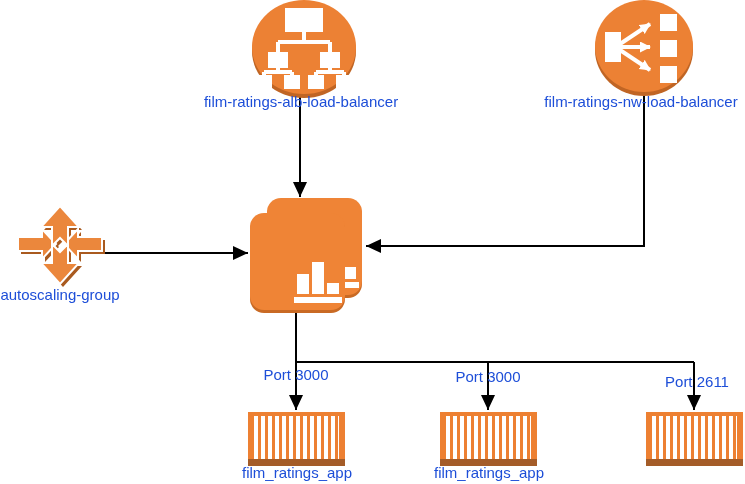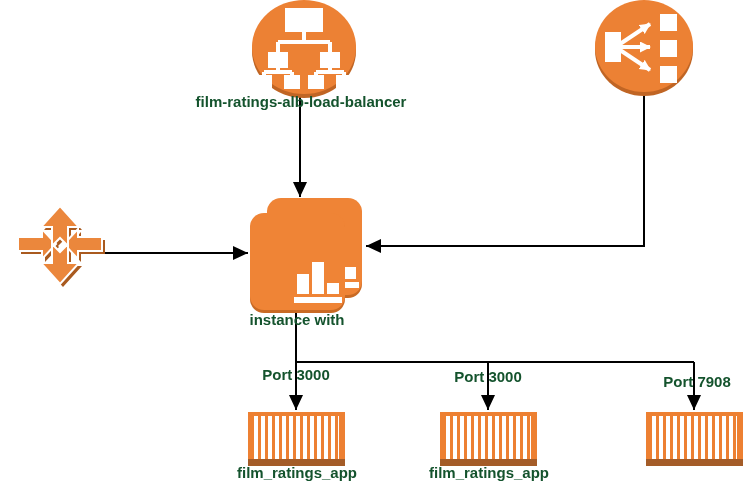--- a/index.html
+++ b/index.html
@@ -3,22 +3,22 @@
 <meta charset="utf-8">
 <style>
   html,body{margin:0;padding:0;background:#ffffff;}
   .canvas{
     position:relative;width:745px;height:484px;background:#ffffff;
     font-family:"Liberation Sans", sans-serif;overflow:hidden;
   }
   svg.layer{position:absolute;left:0;top:0;}
   .lbl{
     position:absolute;transform:translateX(-50%);
-    font-size:15px;line-height:18px;color:#14532d;
-    text-align:center;white-space:nowrap;font-weight:bold;
+    font-size:15px;line-height:18px;color:#1d4ed8;
+    text-align:center;white-space:nowrap;
   }
   .container-box{position:absolute;width:97px;height:54px;background:#ED8032;}
   .container-stripes{
     position:absolute;left:6px;right:6px;top:4px;bottom:7px;
     background:repeating-linear-gradient(to right,#ffffff 0px,#ffffff 4px,#ED8032 4px,#ED8032 7px);
   }
   .container-band{position:absolute;left:0;right:0;bottom:0;height:7px;background:#A45C28;}
 </style>
 </head>
 <body>
@@ -122,32 +122,33 @@
     <div class="container-stripes"></div>
     <div class="container-band"></div>
   </div>
   <div class="container-box" style="left:646px;top:412px;">
     <div class="container-stripes"></div>
     <div class="container-band"></div>
   </div>
 
   <div class="lbl" style="left:301px;top:93px;">film-ratings-alb-load-balancer</div>
 
+  <div class="lbl" style="left:641px;top:93px;">film-ratings-nw-load-balancer</div>
 
   <div class="lbl" style="left:60px;top:286px;">
+    <div>autoscaling-group</div>
   </div>
 
   <div class="lbl" style="left:297px;top:311px;">
-    <div>instance with</div>
   </div>
 
   <div class="lbl" style="left:296px;top:366px;">Port 3000</div>
 
   <div class="lbl" style="left:488px;top:368px;">Port 3000</div>
 
-  <div class="lbl" style="left:697px;top:373px;">Port 7908</div>
+  <div class="lbl" style="left:697px;top:373px;">Port 2611</div>
 
   <div class="lbl" style="left:297px;top:464px;">film_ratings_app</div>
 
   <div class="lbl" style="left:489px;top:464px;">film_ratings_app</div>
 
 
 </div>
 
 </body></html>

